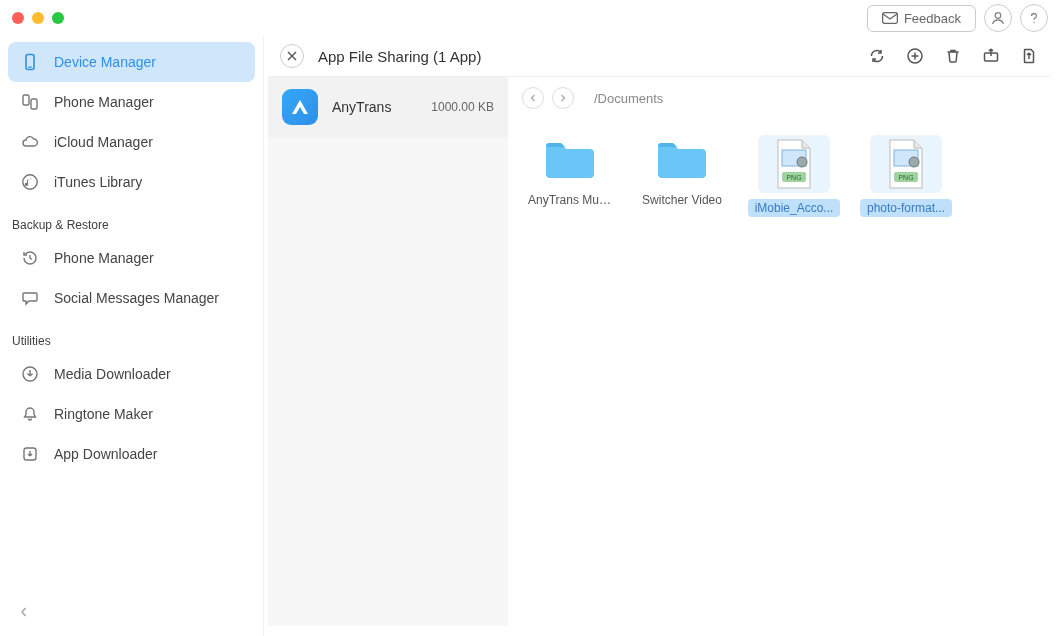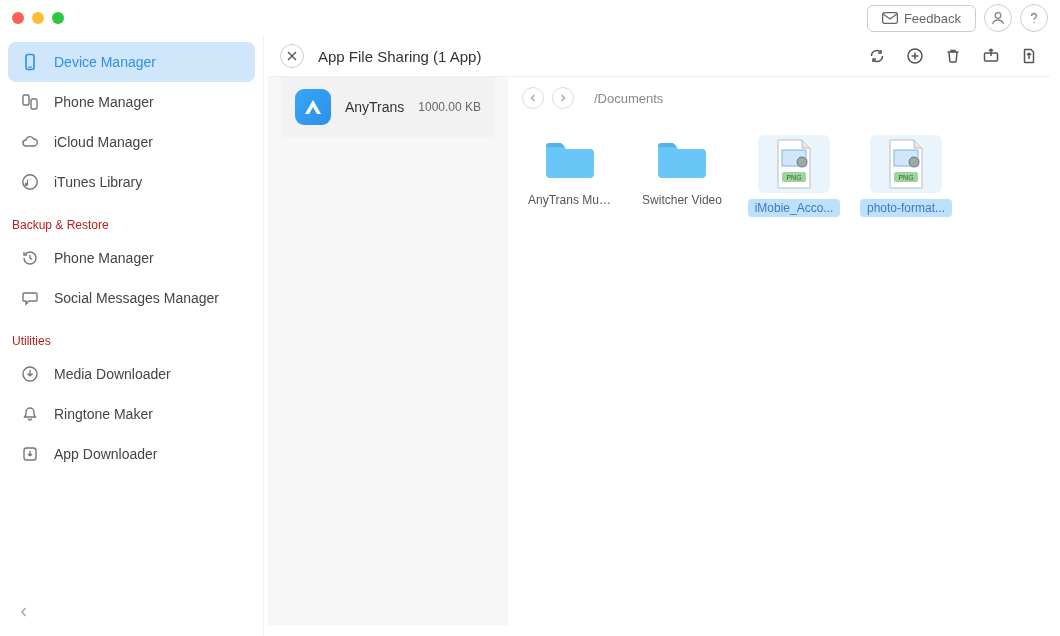--- a/index.html
+++ b/index.html
@@ -17,40 +17,40 @@
 .titlebar-spacer { flex: 1; }
 .feedback-btn { display: flex; align-items: center; gap: 6px; border: 1px solid #ccc; background: #fff; color: #666; border-radius: 6px; padding: 5px 14px; font-size: 13px; cursor: pointer; }
 .round-btn { width: 28px; height: 28px; border: 1px solid #ccc; border-radius: 50%; display: flex; align-items: center; justify-content: center; margin-left: 8px; color: #888; cursor: pointer; }
 
 
 .body { display: flex; flex: 1; min-height: 0; }
 
 
 .sidebar { width: 264px; background: #fff; border-right: 1px solid #f0f0f0; display: flex; flex-direction: column; padding-top: 6px; }
 .side-group { padding: 0 8px 4px 8px; }
-.side-section-title { font-size: 12px; color: #b91c1c; padding: 12px 12px 6px 12px; }
+.side-section-title { font-size: 12px; color: #404040; padding: 12px 12px 6px 12px; }
 .side-item { display: flex; align-items: center; gap: 14px; padding: 10px 12px; border-radius: 8px; font-size: 14px; color: #444; cursor: pointer; }
 .side-item.active { background: #cfe6fb; color: #2f8fe8; }
 .side-icon { width: 20px; height: 20px; display: flex; align-items: center; justify-content: center; color: #777; }
 .side-item.active .side-icon { color: #2f8fe8; }
 .sidebar-footer { margin-top: auto; padding: 14px; }
 .collapse-caret { width: 20px; height: 20px; display:flex; align-items:center; justify-content:center; color:#aaa; cursor:pointer; }
 
 
 .content { flex: 1; display: flex; flex-direction: column; min-width: 0; padding: 0 10px 10px 4px; }
 .content-header { height: 40px; display: flex; align-items: center; padding: 8px 8px 8px 12px; background:#fff; border-radius: 6px 6px 0 0; }
 .close-circle { width: 24px; height: 24px; border: 1px solid #ccc; border-radius: 50%; display:flex; align-items:center; justify-content:center; color:#555; margin-right: 14px; cursor:pointer; font-size: 12px;}
 .header-title { font-size: 15px; color: #333; }
 .header-spacer { flex: 1; }
 .toolbar-icon { width: 26px; height: 26px; display:flex; align-items:center; justify-content:center; color:#555; margin-left: 12px; cursor:pointer; }
 
 .content-body { flex:1; display:flex; border-top: 1px solid #eee; min-height:0; }
 
 
-.app-col { width: 240px; background: #f7f7f7; display:flex; flex-direction:column;align-items:center; }
+.app-col { width: 240px; background: #f7f7f7; display:flex; flex-direction:column; }
 .app-row { display:flex; align-items:center; gap: 14px; padding: 12px 14px; background:#f2f2f2; }
 .app-icon { width: 36px; height: 36px; border-radius: 9px; background: linear-gradient(135deg,#34a7f8,#2f8fe8); display:flex; align-items:center; justify-content:center; color:#fff; font-weight:700; font-size:17px; }
 .app-name { font-size: 14px; color:#333; }
 .app-size { margin-left:auto; font-size: 12px; color:#666; }
 
 
 .files-col { flex:1; display:flex; flex-direction:column; min-width:0; }
 .files-nav { display:flex; align-items:center; gap: 8px; padding: 10px 14px; font-size:13px; color:#888; }
 .nav-arrow { width:22px; height:22px; border:1px solid #ddd; border-radius:50%; display:flex; align-items:center; justify-content:center; color:#aaa; cursor:pointer; font-size:11px;}
 .breadcrumb-path { margin-left: 12px; color:#888; }

